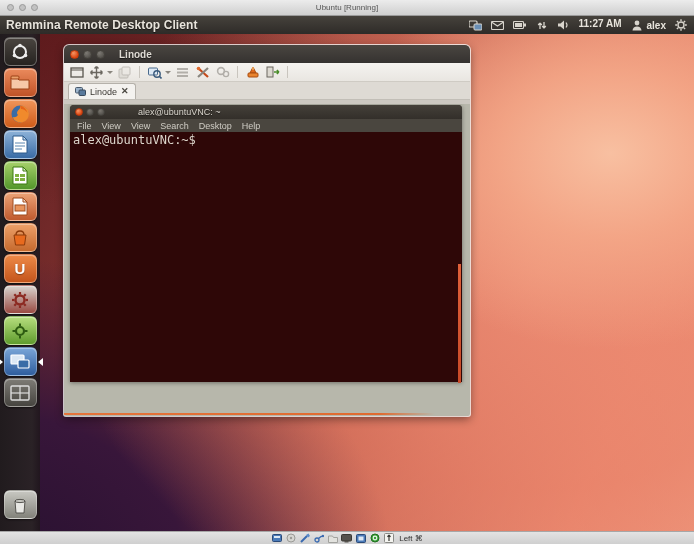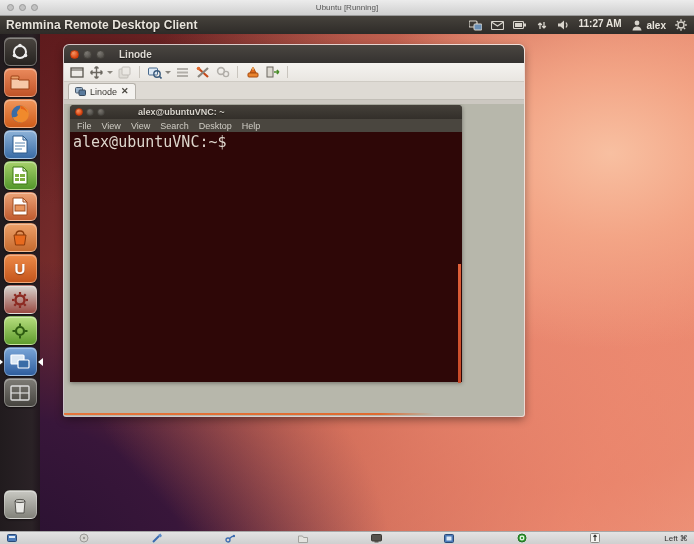--- a/index.html
+++ b/index.html
@@ -47,21 +47,21 @@
   .t-uone span { color:#fff; font-weight:bold; font-size:15px; line-height:1; text-shadow:0 1px 1px rgba(0,0,0,.4); }
   .t-set  { background:linear-gradient(#d8d4cf,#9a4a42); }
   .t-upd  { background:linear-gradient(#b6dd7e,#5f9c2d); }
   .t-remmina { background:linear-gradient(#7aa6d8,#2f5e9e); }
   .t-ws   { background:linear-gradient(#7e7c76,#46443f); }
   .t-trash { background:linear-gradient(#c8c8c2,#82827a); margin-top:auto; margin-bottom:12px; }
   .arrow-left { position:absolute; left:-7px; top:50%; transform:translateY(-50%); width:0; height:0; border-top:4px solid transparent; border-bottom:4px solid transparent; border-left:5px solid #fff; }
   .arrow-right { position:absolute; right:-7px; top:50%; transform:translateY(-50%); width:0; height:0; border-top:4px solid transparent; border-bottom:4px solid transparent; border-right:5px solid #fff; }
 
   
-  .rwin { position:absolute; left:64px; top:11px; width:460px; height:371px; background:#f1efec; border-radius:5px 5px 2px 2px; box-shadow:0 0 0 1px rgba(255,255,255,.75), 0 3px 10px rgba(0,0,0,.45); display:flex; flex-direction:column; overflow:hidden; }
+  .rwin { position:absolute; left:64px; top:11px; width:406px; height:371px; background:#f1efec; border-radius:5px 5px 2px 2px; box-shadow:0 0 0 1px rgba(255,255,255,.75), 0 3px 10px rgba(0,0,0,.45); display:flex; flex-direction:column; overflow:hidden; }
   .rtitle { height:18px; background:linear-gradient(#4a4641,#353230); border-radius:4px 4px 0 0; display:flex; align-items:center; padding:0 6px; flex:0 0 auto; }
   .wbtn { width:9px; height:9px; border-radius:50%; margin-right:4px; cursor:pointer; }
   .wbtn.close { background:radial-gradient(circle at 35% 30%, #f49563, #dd4814 70%); border:1px solid #c63b0a; }
   .wbtn.minmax { background:radial-gradient(circle at 35% 30%, #7d7a74, #56534e 70%); border:1px solid #45423d; }
   .rtitle-text { color:#dfdbd4; font-size:10px; font-weight:bold; margin-left:10px; text-shadow:0 1px 1px rgba(0,0,0,.6); }
 
   .rtoolbar { height:19px; background:linear-gradient(#f5f3f0,#e9e6e1); border-bottom:1px solid #cfcbc4; display:flex; align-items:center; gap:3px; padding:0 4px; flex:0 0 auto; }
   .tbtn { width:17px; height:15px; display:flex; align-items:center; justify-content:center; border-radius:2px; cursor:pointer; }
   .tbtn svg { display:block; }
   .tbtn.dim { opacity:.45; }
@@ -79,28 +79,28 @@
   
   .art-v { position:absolute; left:394px; top:160px; width:3px; height:119px; background:linear-gradient(#e0603a,#c84a28); }
   .art-h { position:absolute; left:0; bottom:1px; height:2px; width:371px; background:linear-gradient(90deg,#e4743c,#e06a30 85%, rgba(224,106,48,0)); }
 
   
   .term { position:absolute; left:6px; top:1px; width:392px; height:277px; background:#34302b; border-radius:4px 4px 0 0; box-shadow:0 1px 4px rgba(0,0,0,.4); display:flex; flex-direction:column; overflow:hidden; }
   .term-title { height:14px; background:linear-gradient(#444039,#332f2a); display:flex; align-items:center; padding:0 5px; flex:0 0 auto; }
   .twbtn { width:8px; height:8px; border-radius:50%; margin-right:3px; cursor:pointer; }
   .twbtn.close { background:radial-gradient(circle at 35% 30%, #f49563, #dd4814 70%); border:1px solid #b5380c; }
   .twbtn.minmax { background:radial-gradient(circle at 35% 30%, #777younger0, #55524d 70%); background:radial-gradient(circle at 35% 30%, #7a766f, #55524d 70%); border:1px solid #45423d; }
-  .term-title-text { color:#d8d4cc; font-size:9px; font-weight:bold; margin-left:30px; text-shadow:0 1px 1px rgba(0,0,0,.5);text-align:right; }
+  .term-title-text { color:#d8d4cc; font-size:9px; font-weight:normal; margin-left:30px; text-shadow:0 1px 1px rgba(0,0,0,.5);text-align:right; }
   .term-menu { height:13px; background:#4a463f; display:flex; align-items:center; gap:10px; padding:0 7px; flex:0 0 auto; }
   .tmenu-item { color:#cfccc4; font-size:9px; cursor:pointer;text-align:center; }
-  .term-body { flex:1 1 auto; background:#2e0707; padding:1px 3px; font-family:"DejaVu Sans Mono", monospace; font-size:15px; color:#ddd6cc; }
+  .term-body { flex:1 1 auto; background:#2e0707; padding:1px 3px; font-family:"DejaVu Sans Mono", monospace; font-size:12px; color:#ddd6cc; }
   .prompt-line { white-space:pre; }
 
   
-  .vbox-bar { height:13px; background:linear-gradient(#e3e3e3,#cfcfcf); border-top:1px solid #a7a7a7; display:flex; align-items:center; justify-content:space-between; gap:3px; padding:0 6px; flex:0 0 auto; }
+  .vbox-bar { height:13px; background:linear-gradient(#e3e3e3,#cfcfcf); border-top:1px solid #a7a7a7; display:flex; align-items:center; justify-content:center; gap:3px; padding:0 6px; flex:0 0 auto; }
   .sicon { width:11px; height:10px; display:flex; align-items:center; justify-content:center; }
   .sicon svg { display:block; }
   .hostkey { font-size:8px; color:#333; margin-left:2px; white-space:nowrap; }
 </style>
 </head>
 <body>
 
 <div class="screen">
 
   <div class="mac-bar">

